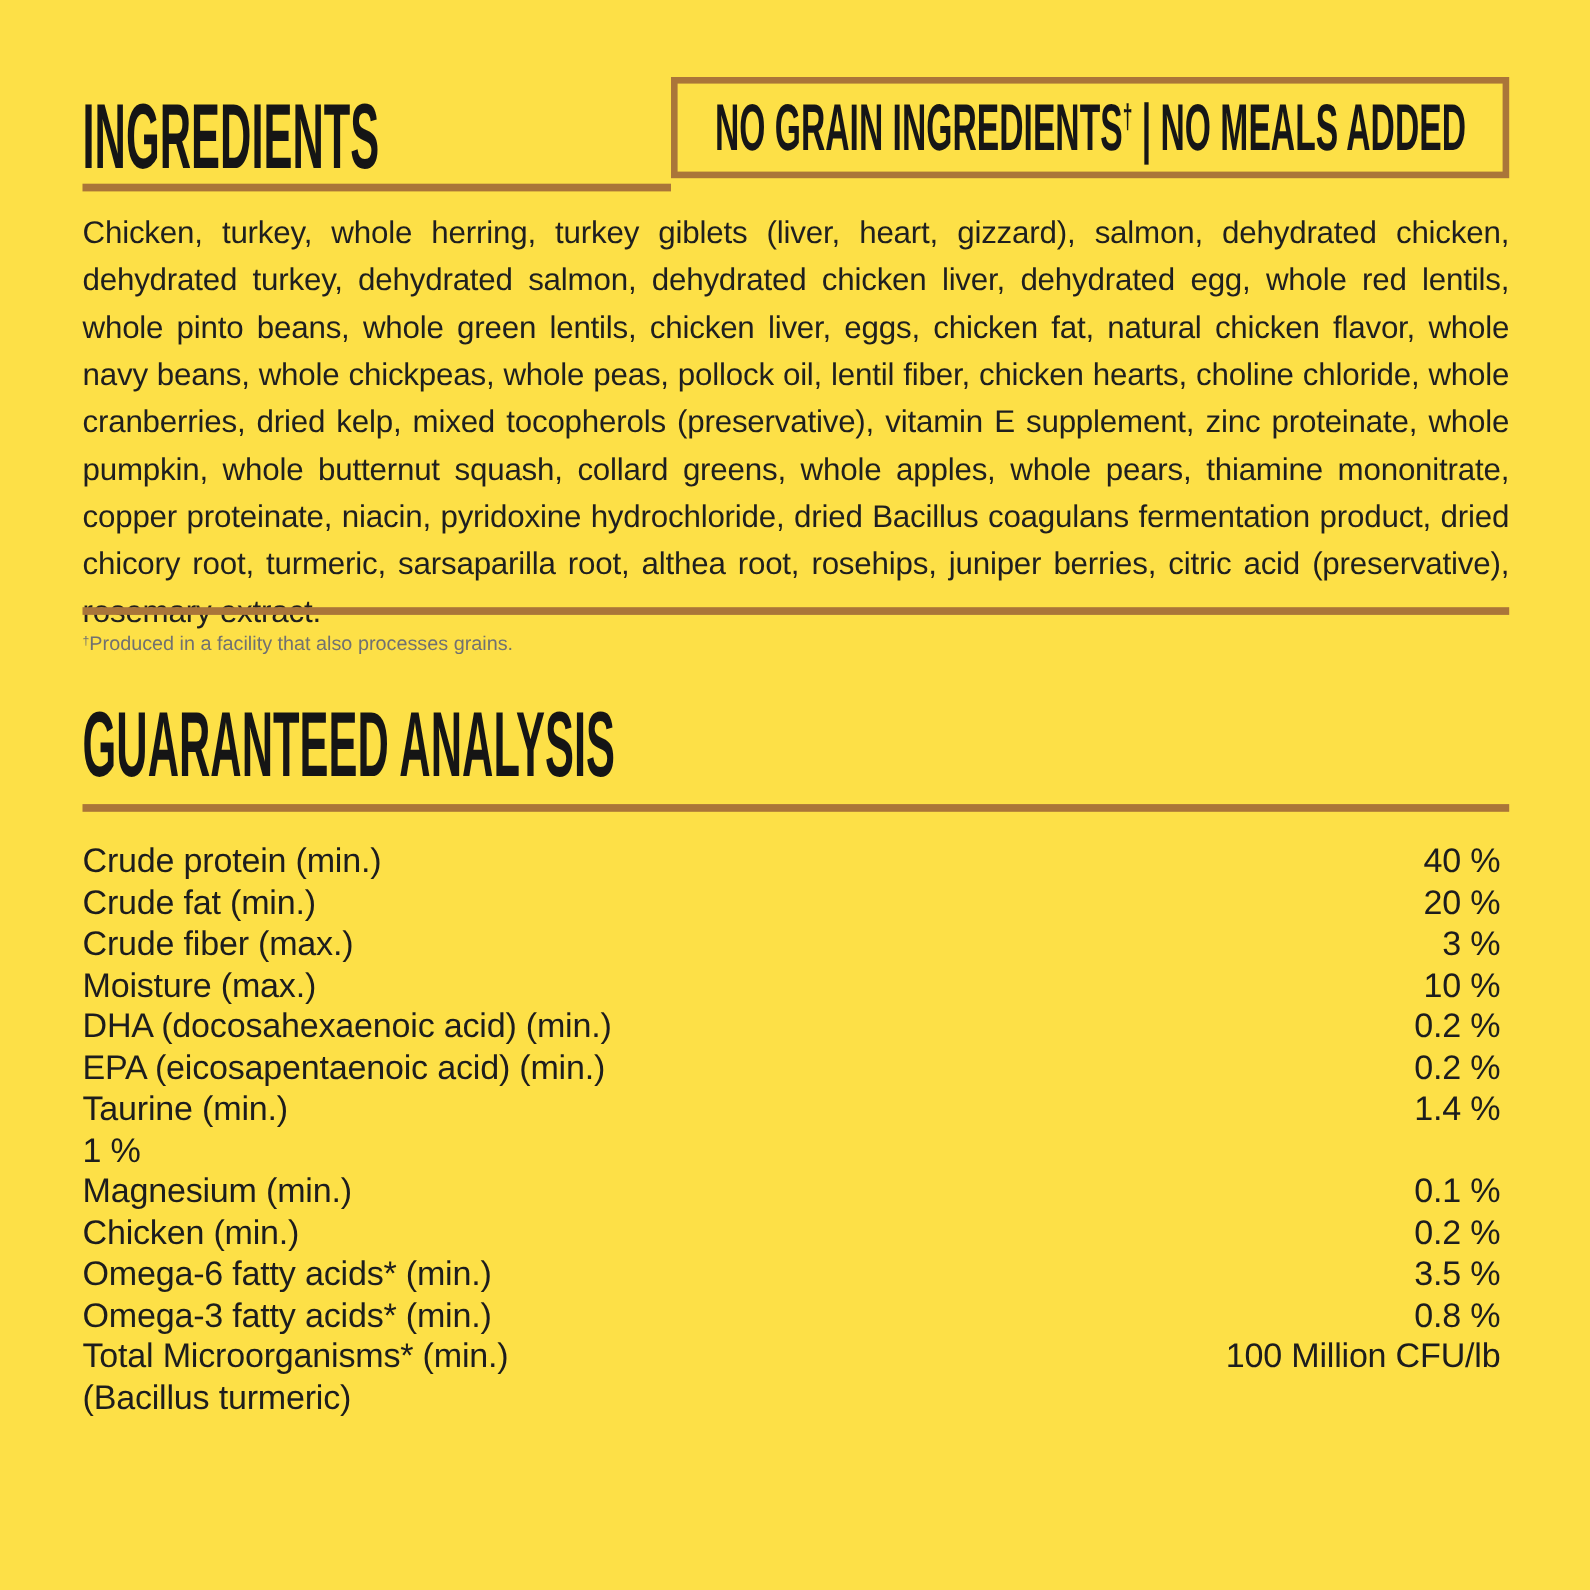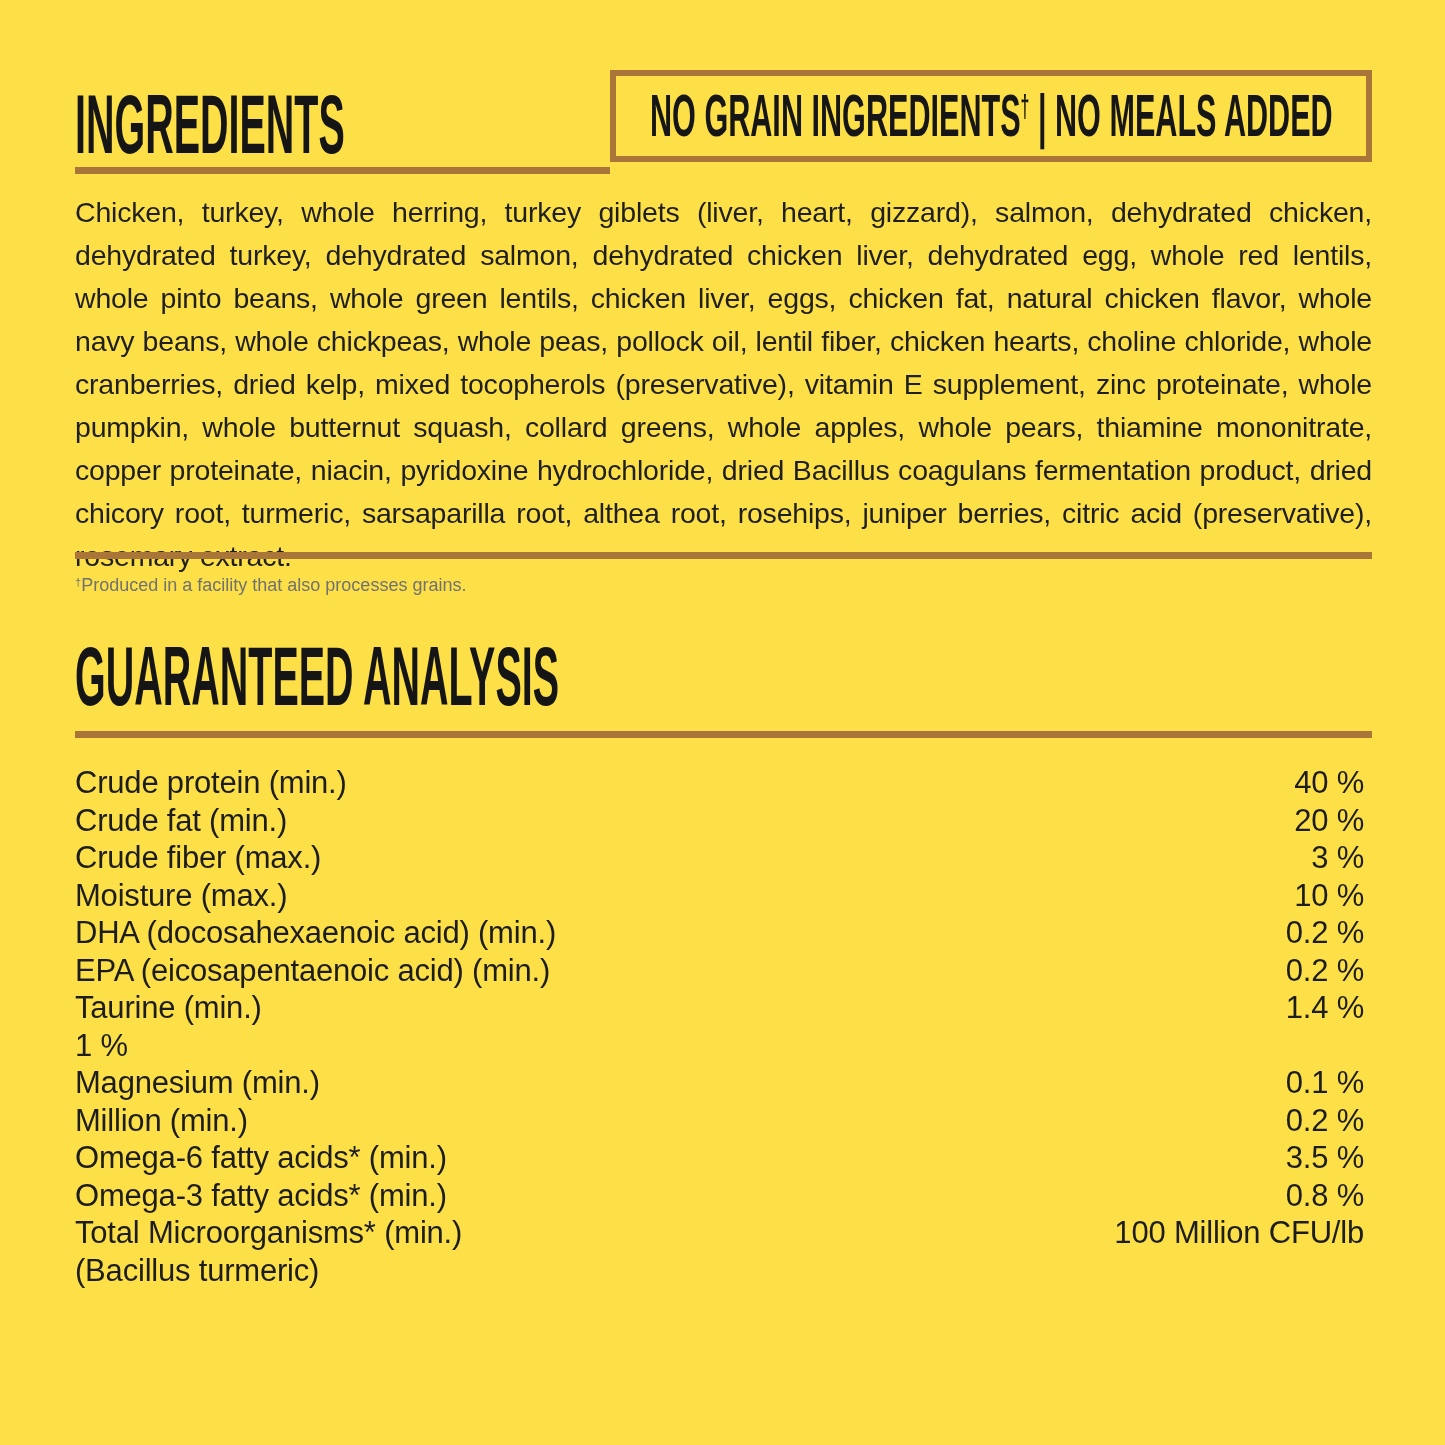--- a/index.html
+++ b/index.html
@@ -169,21 +169,21 @@
     <div class="analysis-row">
       <span class="row-value">1 %</span>
     </div>
 
     <div class="analysis-row">
       <span class="row-label">Magnesium (min.)</span>
       <span class="row-value">0.1 %</span>
     </div>
 
     <div class="analysis-row">
-      <span class="row-label">Million (min.)</span>
+      <span class="row-label">Chicken (min.)</span>
       <span class="row-value">0.2 %</span>
     </div>
 
     <div class="analysis-row">
       <span class="row-label">Omega-6 fatty acids* (min.)</span>
       <span class="row-value">3.5 %</span>
     </div>
 
     <div class="analysis-row">
       <span class="row-label">Omega-3 fatty acids* (min.)</span>

